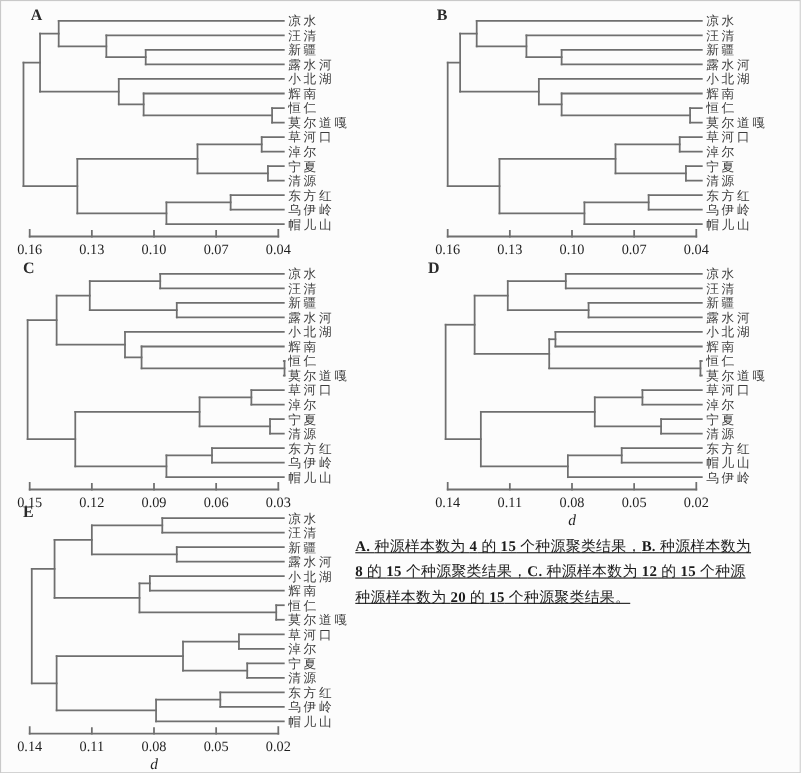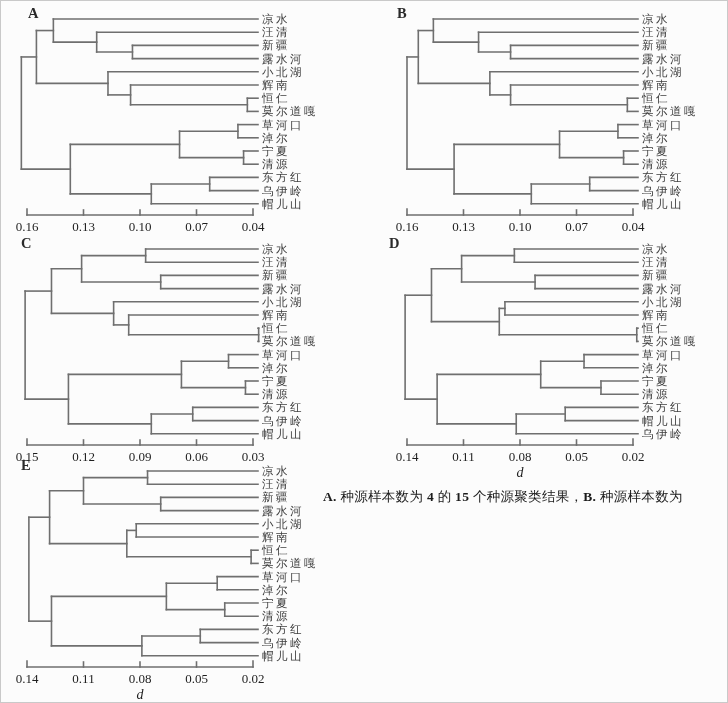--- a/index.html
+++ b/index.html
@@ -12,21 +12,21 @@
   .panel-svg{position:absolute;overflow:visible;}
   text{font-family:"Liberation Serif","DejaVu Serif",serif;}
   text.leaf{font-size:11.5px;fill:#3c3c3c;letter-spacing:2.5px;}
   text.tick{font-size:13px;fill:#1e1e1e;}
   text.letter{font-size:14.5px;font-weight:bold;fill:#2a2a2a;}
   text.axis-title{font-size:14px;font-style:italic;fill:#1e1e1e;}
   .caption{
     position:absolute;left:322px;top:484px;width:404px;
     color:#1b1b1b;font-size:13.5px;line-height:23px;
   }
-  .cap-line{white-space:nowrap;letter-spacing:0.3px;}
+  .cap-line{white-space:nowrap;letter-spacing:0.3px;text-decoration:underline;}
   .cap-line b{font-weight:700;}
 </style>
 </head>
 <body>
 
 <div class="figure">
   <svg class="panel-svg" width="364" height="234" style="left: 0px; top: 2px;">
       <text x="261" y="20" text-anchor="start" class="leaf">凉水</text>
       <text x="261" y="33.2" text-anchor="start" class="leaf">汪清</text>
       <text x="261" y="46.4" text-anchor="start" class="leaf">新疆</text>
@@ -378,14 +378,16 @@
       <text x="139" y="228" text-anchor="middle" class="tick">0.08</text>
       <line x1="195.5" y1="212" x2="195.5" y2="207" stroke="#6f6f6f" stroke-width="1.6" stroke-linecap="square"></line>
       <text x="195.5" y="228" text-anchor="middle" class="tick">0.05</text>
       <line x1="252" y1="212" x2="252" y2="206" stroke="#6f6f6f" stroke-width="1.6" stroke-linecap="square"></line>
       <text x="252" y="228" text-anchor="middle" class="tick">0.02</text>
       <text x="139" y="244" text-anchor="middle" class="axis-title">d</text>
       <text x="20" y="15" text-anchor="start" class="letter">E</text>
     </svg>
   <div class="caption">
       <div class="cap-line"><b>A. </b><span>种源样本数为 </span><b>4</b><span> 的 </span><b>15</b><span> 个种源聚类结果，</span><b>B. </b><span>种源样本数为</span></div>
+      <div class="cap-line"><b>8</b><span> 的 </span><b>15</b><span> 个种源聚类结果，</span><b>C. </b><span>种源样本数为 </span><b>12</b><span> 的 </span><b>15</b><span> 个种源</span></div>
+      <div class="cap-line"><span>种源样本数为 </span><b>20</b><span> 的 </span><b>15</b><span> 个种源聚类结果。</span></div>
     </div>
 </div>
 
 </body></html>

